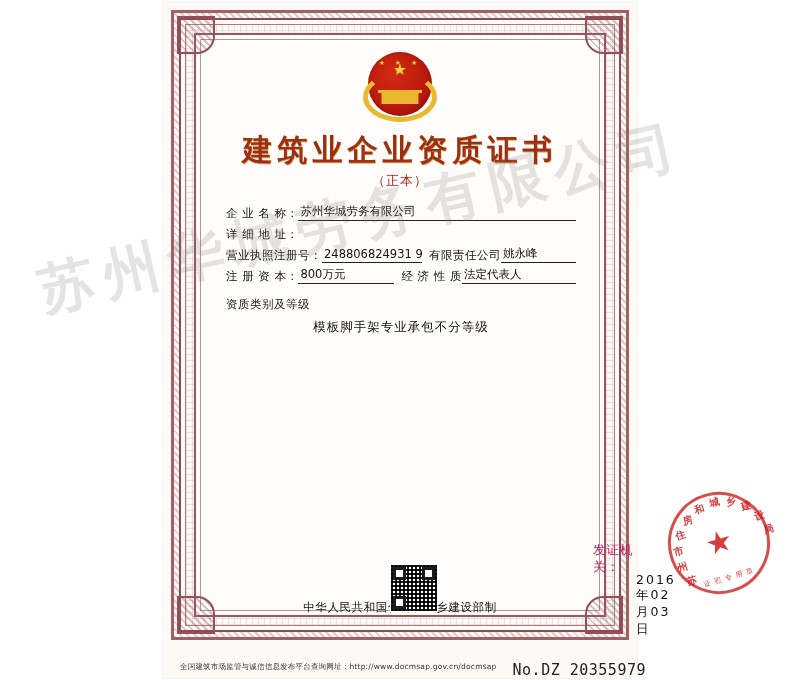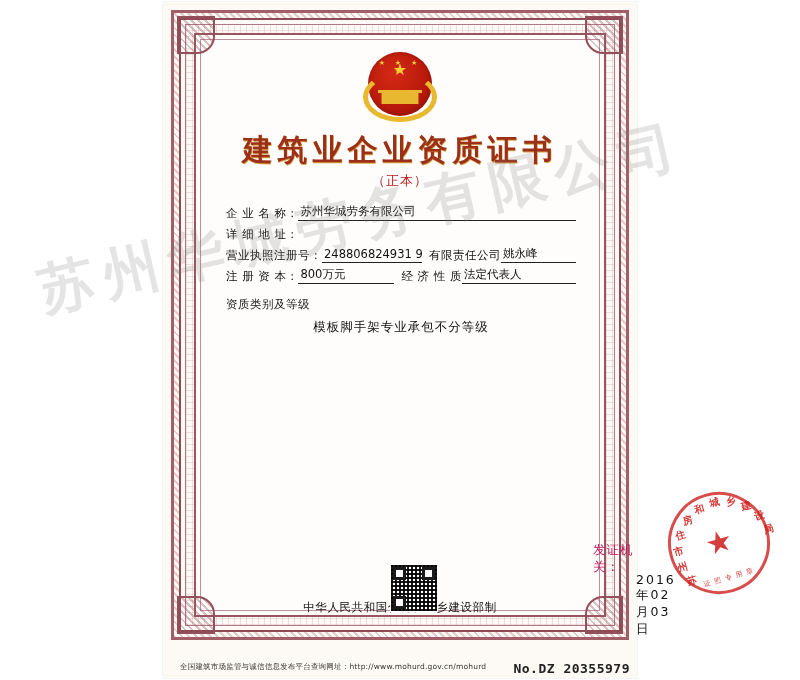--- a/index.html
+++ b/index.html
@@ -331,27 +331,26 @@
     position: absolute;
     left: 180px;
     top: 662px;
     font-size: 7.5px;
     font-family: "DejaVu Sans", "Liberation Sans", sans-serif;
     color: #333;
     letter-spacing: 0.2px;
   }
   .footer-right {
     position: absolute;
-    right: 170px;
+    right: 154px;
     top: 661px;
-    font-size: 13px;
+    font-size: 15px;
     font-family: "DejaVu Sans Mono", "Liberation Mono", monospace;
     color: #222;
     letter-spacing: 0.5px;
-    font-weight: bold;
   }
 </style>
 </head>
 <body>
 
 <div id="certificate-page">
 
   <div class="paper">
 
     <div class="band-outer"></div>
@@ -428,16 +427,16 @@
     <div class="issue-date">2016 年02 月03 日</div>
     <div class="ministry">中华人民共和国住房和城乡建设部制</div>
 
     <div class="qr">
       <div class="qr-eye3"></div>
     </div>
   </div>
 
   <div class="watermark">苏州华城劳务有限公司</div>
 
-  <div class="footer-left">全国建筑市场监管与诚信信息发布平台查询网址：http://www.mohurd.gov.cn/mohurd</div>
+  <div class="footer-left">全国建筑市场监管与诚信信息发布平台查询网址：http://www.docmsap.gov.cn/docmsap</div>
   <div class="footer-right">No.DZ  20355979</div>
 
 </div>
 
 </body></html>

